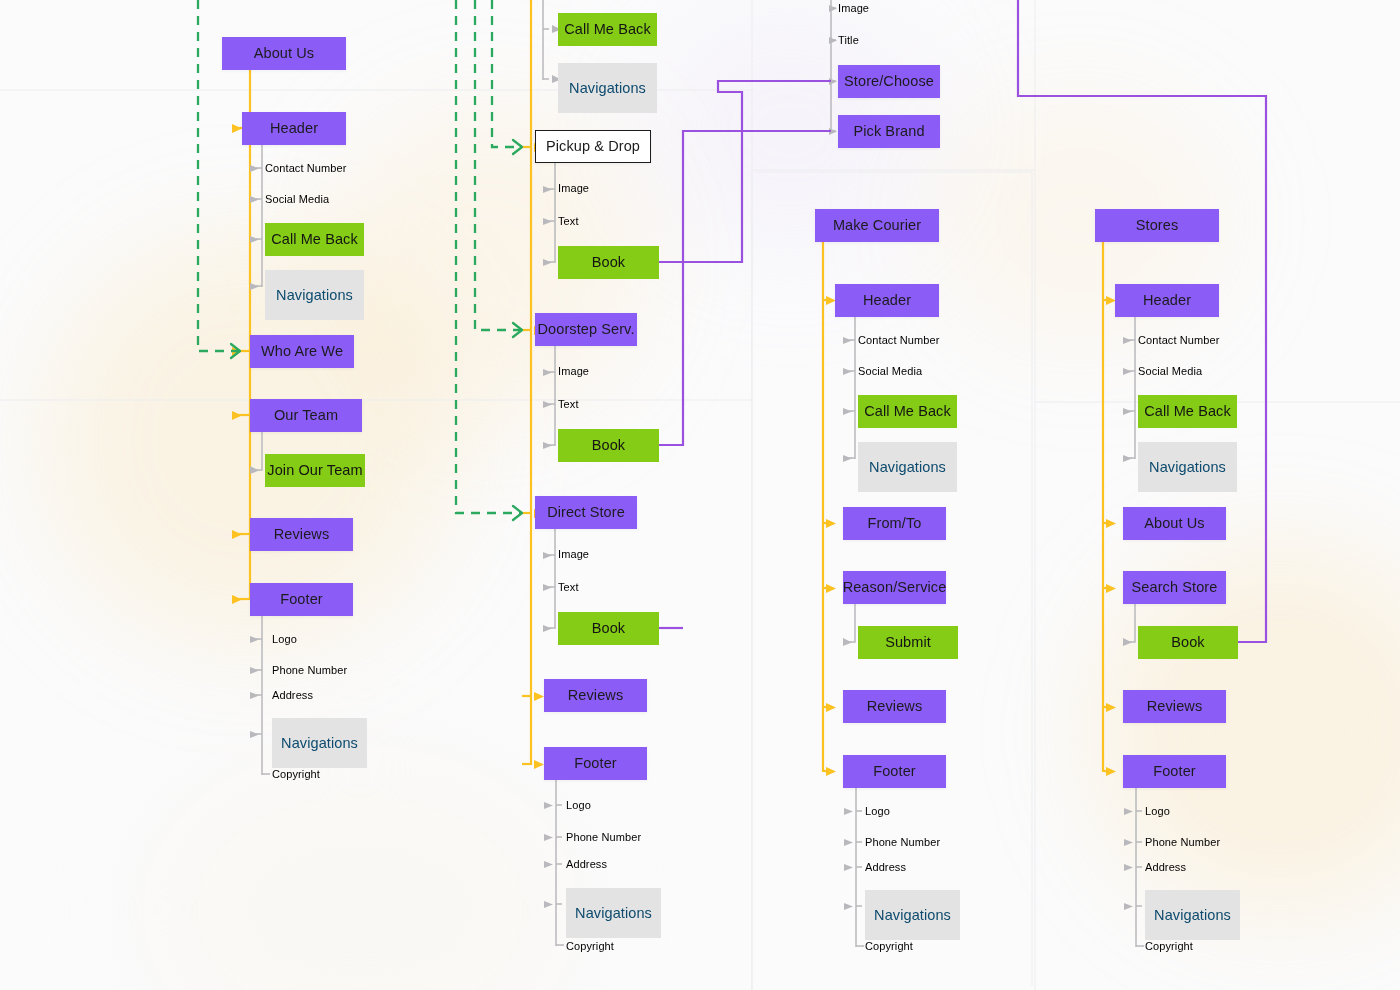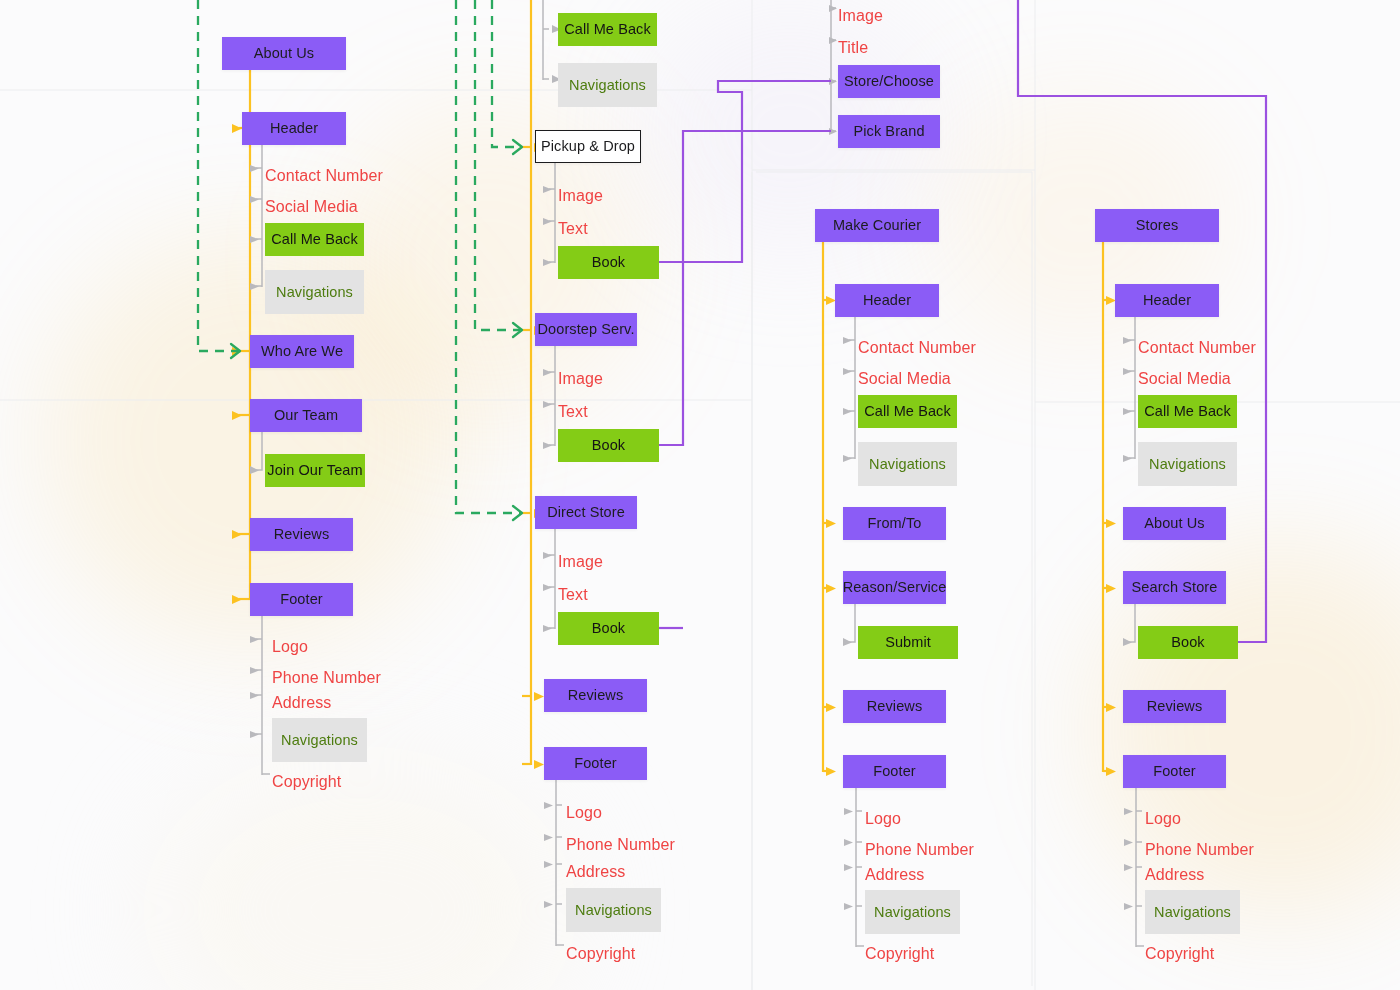--- a/index.html
+++ b/index.html
@@ -35,30 +35,29 @@
     box-shadow:0 1px 3px rgba(30,30,40,.055);
   }
   .page.outline{ border:1.4px solid #1c1c1e; background:#fff; }
   .cta{             
     background:#84cc16;
     height:33px;
     color:#141414;
   }
   .navs{            
     background:#e3e3e3;
-    height:44px;
-    color:#4d7c0f;
+    height:50px;
+    color:#0c4a6e;
   }
   .leaf{            
     background:transparent;
     height:18px;
     justify-content:flex-start;
-    font-size:16px;
-    color:#ef4444;
-    margin-top:8px;
+    font-size:11px;
+    color:#000000;
   }
 </style>
 </head>
 <body>
 
 <div id="stage">
 
   <div class="blob" style="left:40px;top:230px;width:420px;height:420px;background:rgba(252,206,110,.17);"></div>
   <div class="blob" style="left:330px;top:100px;width:320px;height:320px;background:rgba(253,214,130,.14);"></div>
   <div class="blob" style="left:1090px;top:540px;width:380px;height:380px;background:rgba(252,206,110,.18);"></div>
@@ -327,21 +326,21 @@
   <div class="node page" style="left:250px;top:583px;width:103px;">Footer</div>
   <div class="node leaf" style="left:272px;top:630px;width:120px;">Logo</div>
   <div class="node leaf" style="left:272px;top:661px;width:140px;">Phone Number</div>
   <div class="node leaf" style="left:272px;top:686px;width:120px;">Address</div>
   <div class="node navs" style="left:272px;top:718px;width:95px;">Navigations</div>
   <div class="node leaf" style="left:272px;top:765px;width:120px;">Copyright</div>
 
   <div class="node cta" style="left:558px;top:13px;width:99px;">Call Me Back</div>
   <div class="node navs" style="left:558px;top:63px;width:99px;">Navigations</div>
 
-  <div class="node page outline" style="left:535px;top:130px;width:106px;">Pickup &amp; Drop</div>
+  <div class="node page outline" style="left:535px;top:130px;width:116px;">Pickup &amp; Drop</div>
   <div class="node leaf" style="left:558px;top:179px;width:90px;">Image</div>
   <div class="node leaf" style="left:558px;top:212px;width:90px;">Text</div>
   <div class="node cta" style="left:558px;top:246px;width:101px;">Book</div>
 
   <div class="node page" style="left:535px;top:313px;width:102px;">Doorstep Serv.</div>
   <div class="node leaf" style="left:558px;top:362px;width:90px;">Image</div>
   <div class="node leaf" style="left:558px;top:395px;width:90px;">Text</div>
   <div class="node cta" style="left:558px;top:429px;width:101px;">Book</div>
 
   <div class="node page" style="left:535px;top:496px;width:102px;">Direct Store</div>

